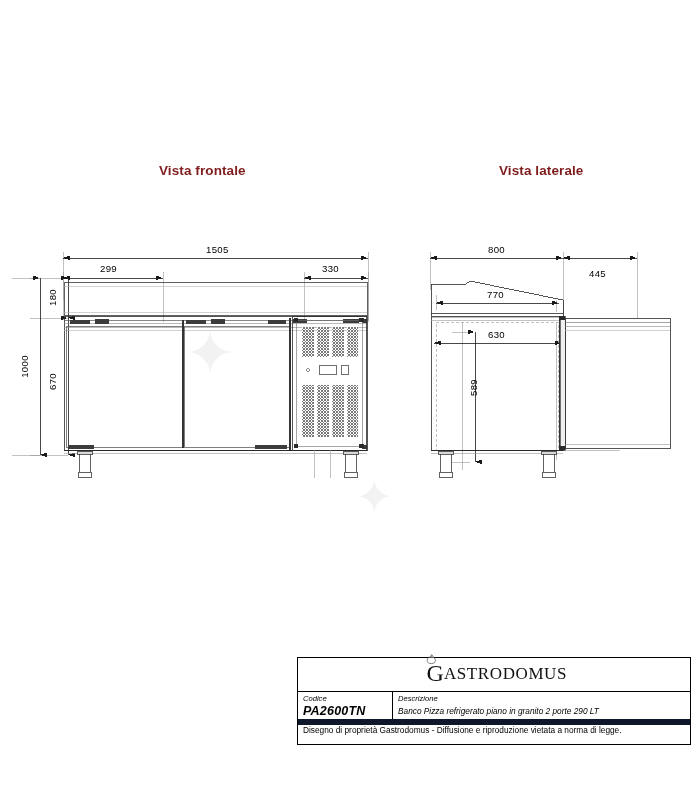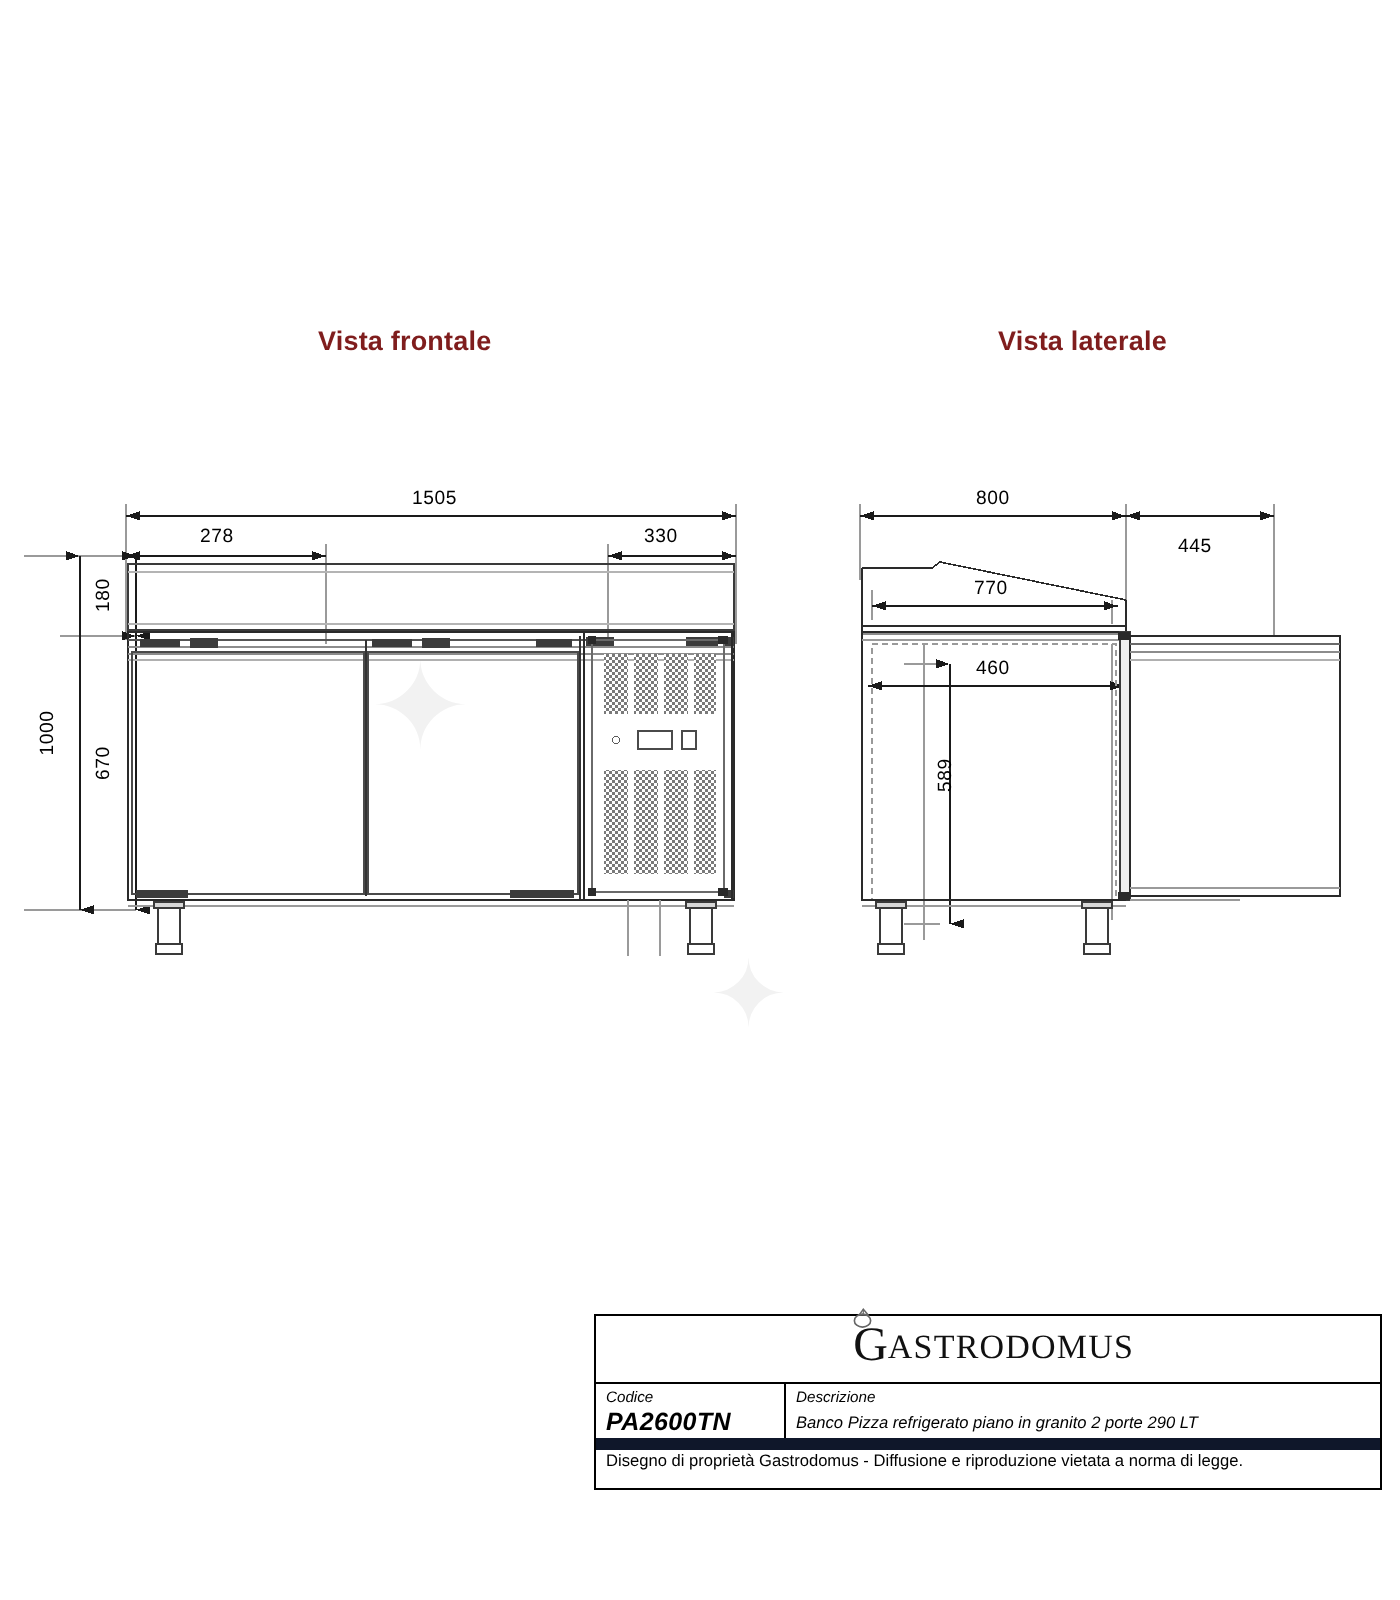--- a/index.html
+++ b/index.html
@@ -336,37 +336,37 @@
         <rect x="439" y="472" width="13" height="5" fill="#fff"></rect>
         <rect x="543" y="453" width="11" height="19" fill="#fff"></rect>
         <rect x="541" y="451" width="15" height="3" fill="#d8d8d8"></rect>
         <rect x="542" y="472" width="13" height="5" fill="#fff"></rect>
       </g>
     </g>
   </svg>
 
   <div class="dim" style="left:206px; top:244px;">1505</div>
 
-  <div class="dim" style="left:100px; top:263px;">278</div>
+  <div class="dim" style="left:100px; top:263px;">299</div>
 
   <div class="dim" style="left:322px; top:263px;">330</div>
 
   <div class="dim vert" style="left:9px; top:361px; width:30px; text-align:center;">1000</div>
 
   <div class="dim vert" style="left:37px; top:292px; width:30px; text-align:center;">180</div>
 
   <div class="dim vert" style="left:37px; top:376px; width:30px; text-align:center;">670</div>
 
   <div class="dim" style="left:488px; top:244px;">800</div>
 
   <div class="dim" style="left:589px; top:244px;margin-top:24px;">445</div>
 
   <div class="dim" style="left:487px; top:289px;">770</div>
 
-  <div class="dim" style="left:488px; top:329px;">460</div>
+  <div class="dim" style="left:488px; top:329px;">630</div>
 
   <div class="dim vert" style="left:458px; top:382px; width:30px; text-align:center;">589</div>
 
   <div id="title-block">
 
     <div id="tb-logo-row">
       <div id="logo-wrap">
         <svg id="logo-ring" viewBox="0 0 16 16">
           <ellipse cx="7" cy="9" rx="5" ry="4" fill="none" stroke="#666" stroke-width="1"></ellipse>
           <path d="M5,5.5 L7.5,2 L10.5,5.5 Z" fill="none" stroke="#666" stroke-width="0.9"></path>

